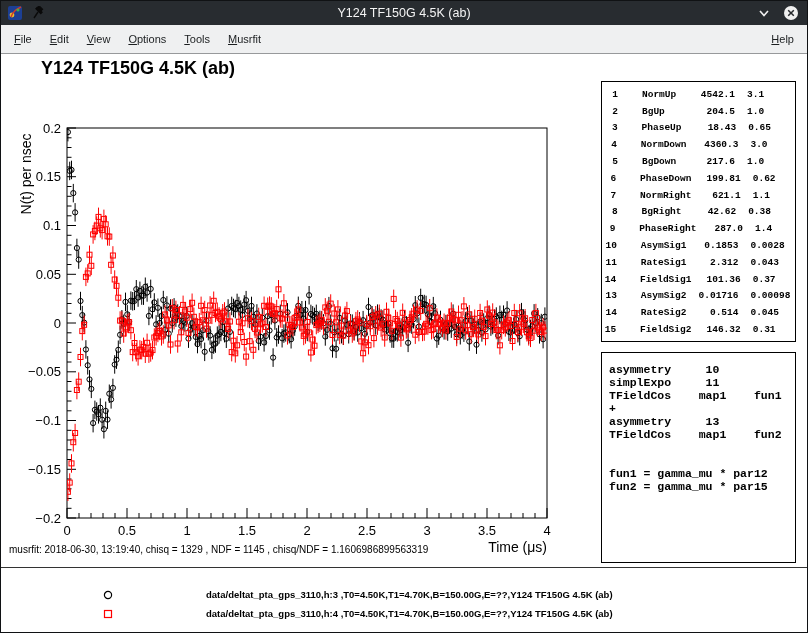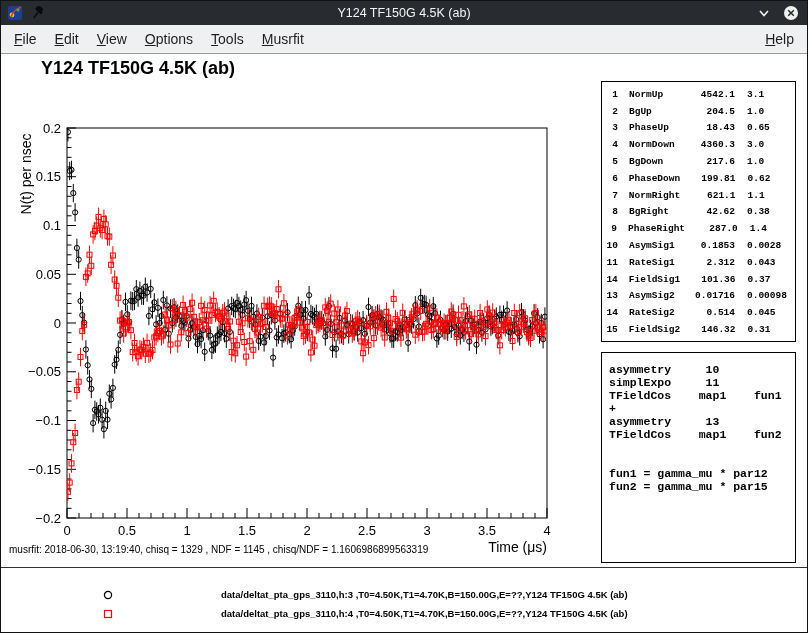--- a/index.html
+++ b/index.html
@@ -6,46 +6,46 @@
   .window{position:relative;width:806px;height:631px;border:1px solid #101214;background:#a3a3a3;
           font-family:"Liberation Sans",sans-serif;overflow:hidden;}
   
   .titlebar{position:relative;height:24px;background:#282c30;display:flex;align-items:center;color:#fcfcfc;}
   .tb-left{position:absolute;left:6px;top:0;height:24px;display:flex;align-items:center;gap:7px;}
   .tb-title{flex:1;text-align:center;font-size:12.5px;color:#f4f4f4;}
   .tb-right{position:absolute;right:8px;top:0;height:24px;display:flex;align-items:center;gap:11px;}
   .tb-icon{display:inline-flex;align-items:center;justify-content:center;width:16px;height:16px;}
   
   .menubar{height:28px;background:#eff0f1;border-bottom:1px solid #97999b;display:flex;align-items:center;
-           font-size:14px;color:#1b1e20;padding:0 4px;}
+           font-size:11px;color:#1b1e20;padding:0 4px;}
   .menu-item{padding:0 9px;line-height:28px;cursor:default;}
   .menu-item u{text-decoration:underline;}
   .menu-spacer{flex:1;}
   
   .canvas{position:relative;width:100%;height:578px;background:#fff;}
   .plot-title{position:absolute;left:40px;top:4px;font-size:18px;font-weight:bold;color:#000;}
   #plot-svg{position:absolute;left:0;top:0;width:600px;height:512px;}
   .tick{font:13px "Liberation Sans",sans-serif;fill:#000;}
   .atitle{font:14px "Liberation Sans",sans-serif;fill:#000;}
   
   .pbox{position:absolute;left:600px;width:195px;border:1px solid #000;background:#fff;box-sizing:border-box;}
   #param-box{top:27px;height:261px;padding-top:4px;}
   .param-row{display:flex;height:16.8px;align-items:center;font:bold 9.5px "Liberation Mono",monospace;color:#000;}
   .pno{width:16px;text-align:right;}
-  .pname{margin-left:11px;flex:1;text-align:left;}
+  .pname{margin-left:24px;flex:1;text-align:left;}
   .pval{width:56px;text-align:right;}
   .perr{width:48px;text-align:left;margin-left:12px;}
   #theory-box{top:298px;height:211px;padding:10px 7px;}
   .theory-line{font:bold 11.5px "Liberation Mono",monospace;line-height:13px;white-space:pre;color:#000;min-height:13px;}
   
   .footer-sep{position:absolute;left:0;right:0;top:513px;border-top:1px solid #333;}
   .status{position:absolute;left:8px;top:490px;font-size:10px;font-weight:normal;color:#000;}
   .legend-row{position:absolute;left:0;width:100%;height:17px;}
   .legend-marker{position:absolute;left:100px;top:1px;width:14px;height:14px;}
-  .legend-label{position:absolute;left:220px;top:2px;font-size:9.5px;font-weight:bold;color:#000;white-space:nowrap;}
+  .legend-label{position:absolute;left:205px;top:2px;font-size:9.5px;font-weight:bold;color:#000;white-space:nowrap;}
 </style>
 </head>
 <body>
 
 <div class="window">
 
   <div class="titlebar">
     <div class="tb-left">
       <span class="tb-icon">
         <svg width="16" height="16" viewBox="0 0 16 16">

